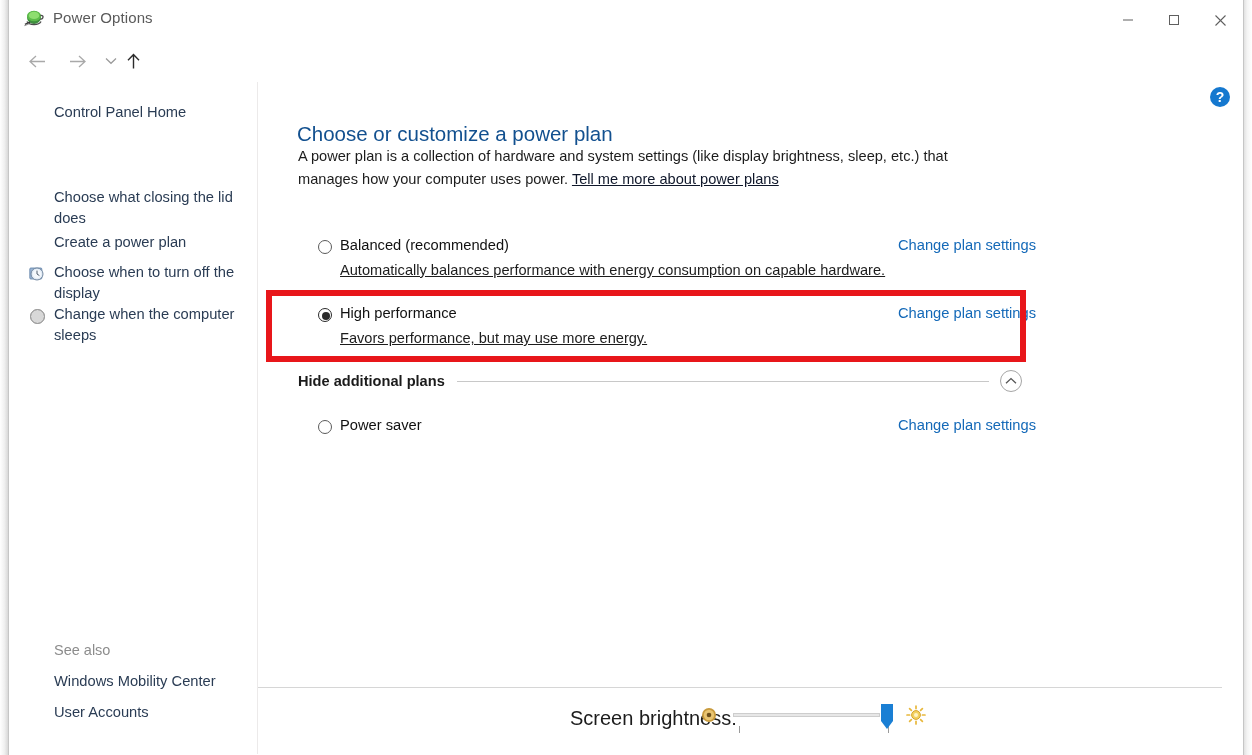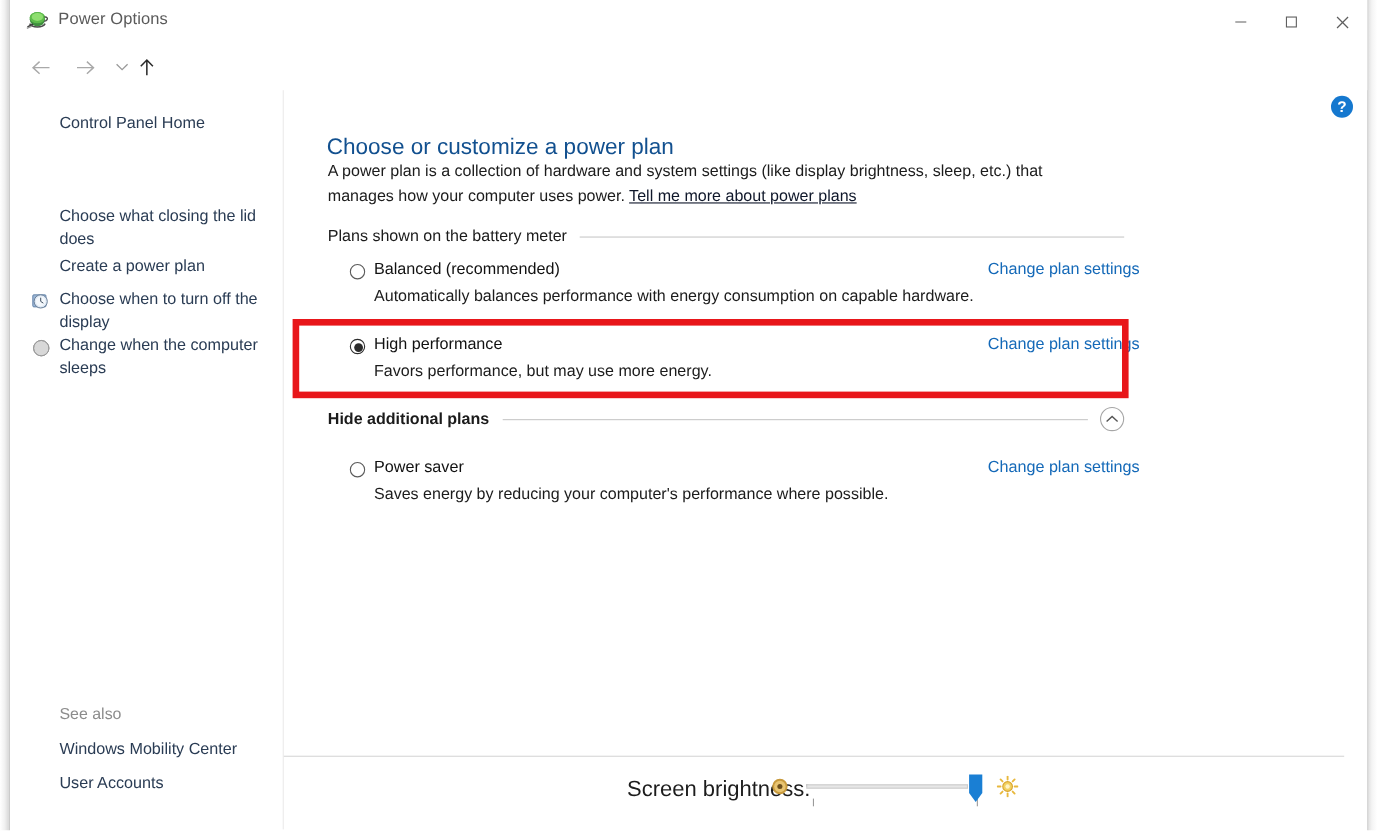--- a/index.html
+++ b/index.html
@@ -183,21 +183,21 @@
   .plan-name {
     position: absolute; left: 42px; top: 0;
     font-size: 14.7px; color: #111;
   }
   .plan-link {
     position: absolute; right: -14px; top: 0;
     font-size: 14.7px; color: #1469b8; cursor: pointer;
   }
   .plan-desc {
     position: absolute; left: 42px; top: 25px;
-    font-size: 14.6px; color: #1c1c1c;
+    font-size: 14.6px; color: #1c1c1c; text-decoration: underline;
   }
 
   
   .annotation {
     position: absolute; left: 266px; top: 290px;
     width: 760px; height: 72px;
     border: 6px solid #e8161a; background: transparent;
     pointer-events: none;
   }
 
@@ -377,24 +377,20 @@
     <div class="main">
 
       <div class="help-btn">?</div>
 
       <div class="page-title">Choose or customize a power plan</div>
 
       <div class="page-desc">
         <span>A power plan is a collection of hardware and system settings (like display brightness, sleep, etc.) that manages how your computer uses power. </span><span class="inline-link">Tell me more about power plans</span>
       </div>
 
-      <div class="grp" style="top:125px;">
-        <span class="grp-label">Plans shown on the battery meter</span>
-        <span class="grp-rule"></span>
-      </div>
 
       <div class="plan" style="top:155px;">
         <div class="plan-head">
           <span class="radio"></span>
           <span class="plan-name">Balanced (recommended)</span>
           <span class="plan-link">Change plan settings</span>
         </div>
         <div class="plan-desc">Automatically balances performance with energy consumption on capable hardware.</div>
       </div>
 
@@ -416,21 +412,20 @@
             </svg>
         </span>
       </div>
 
       <div class="plan" style="top:335px;">
         <div class="plan-head">
           <span class="radio"></span>
           <span class="plan-name">Power saver</span>
           <span class="plan-link">Change plan settings</span>
         </div>
-        <div class="plan-desc">Saves energy by reducing your computer's performance where possible.</div>
       </div>
 
     </div>
   </div>
 
   <div class="annotation"></div>
 
   <div class="bottom-rule"></div>
 
   <div class="brightness">

